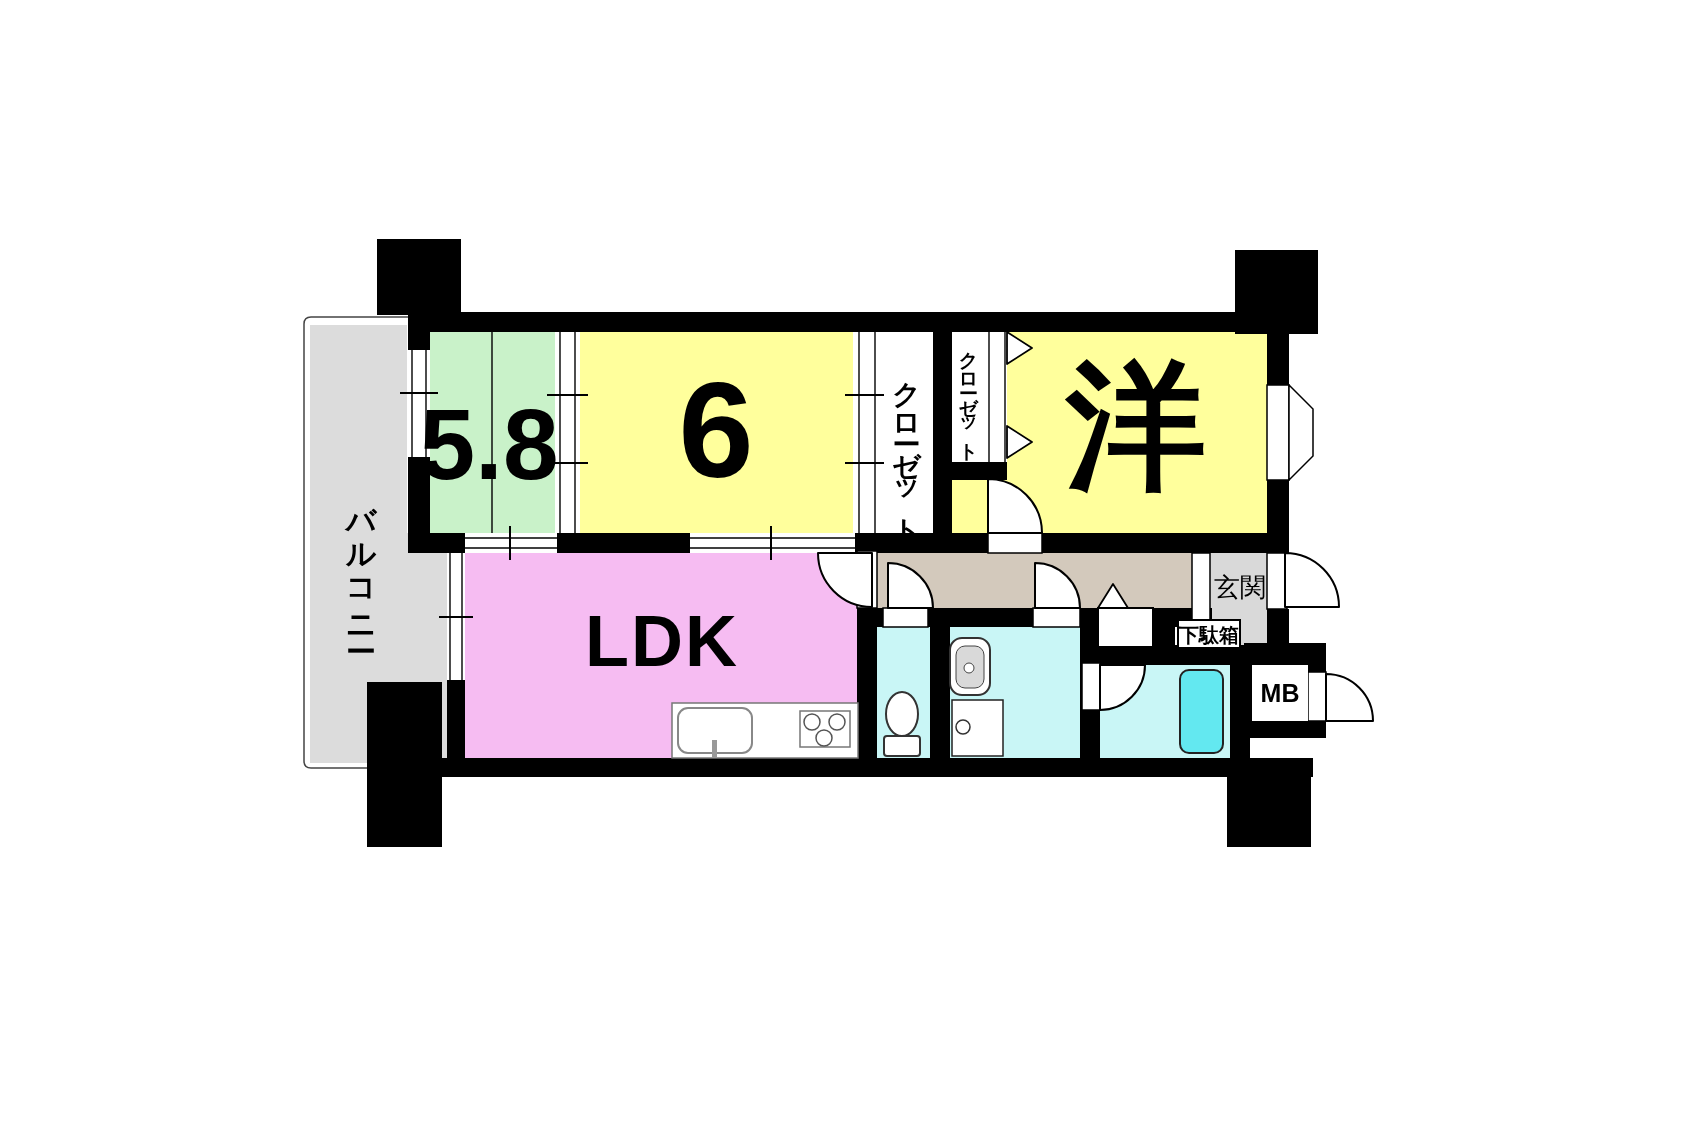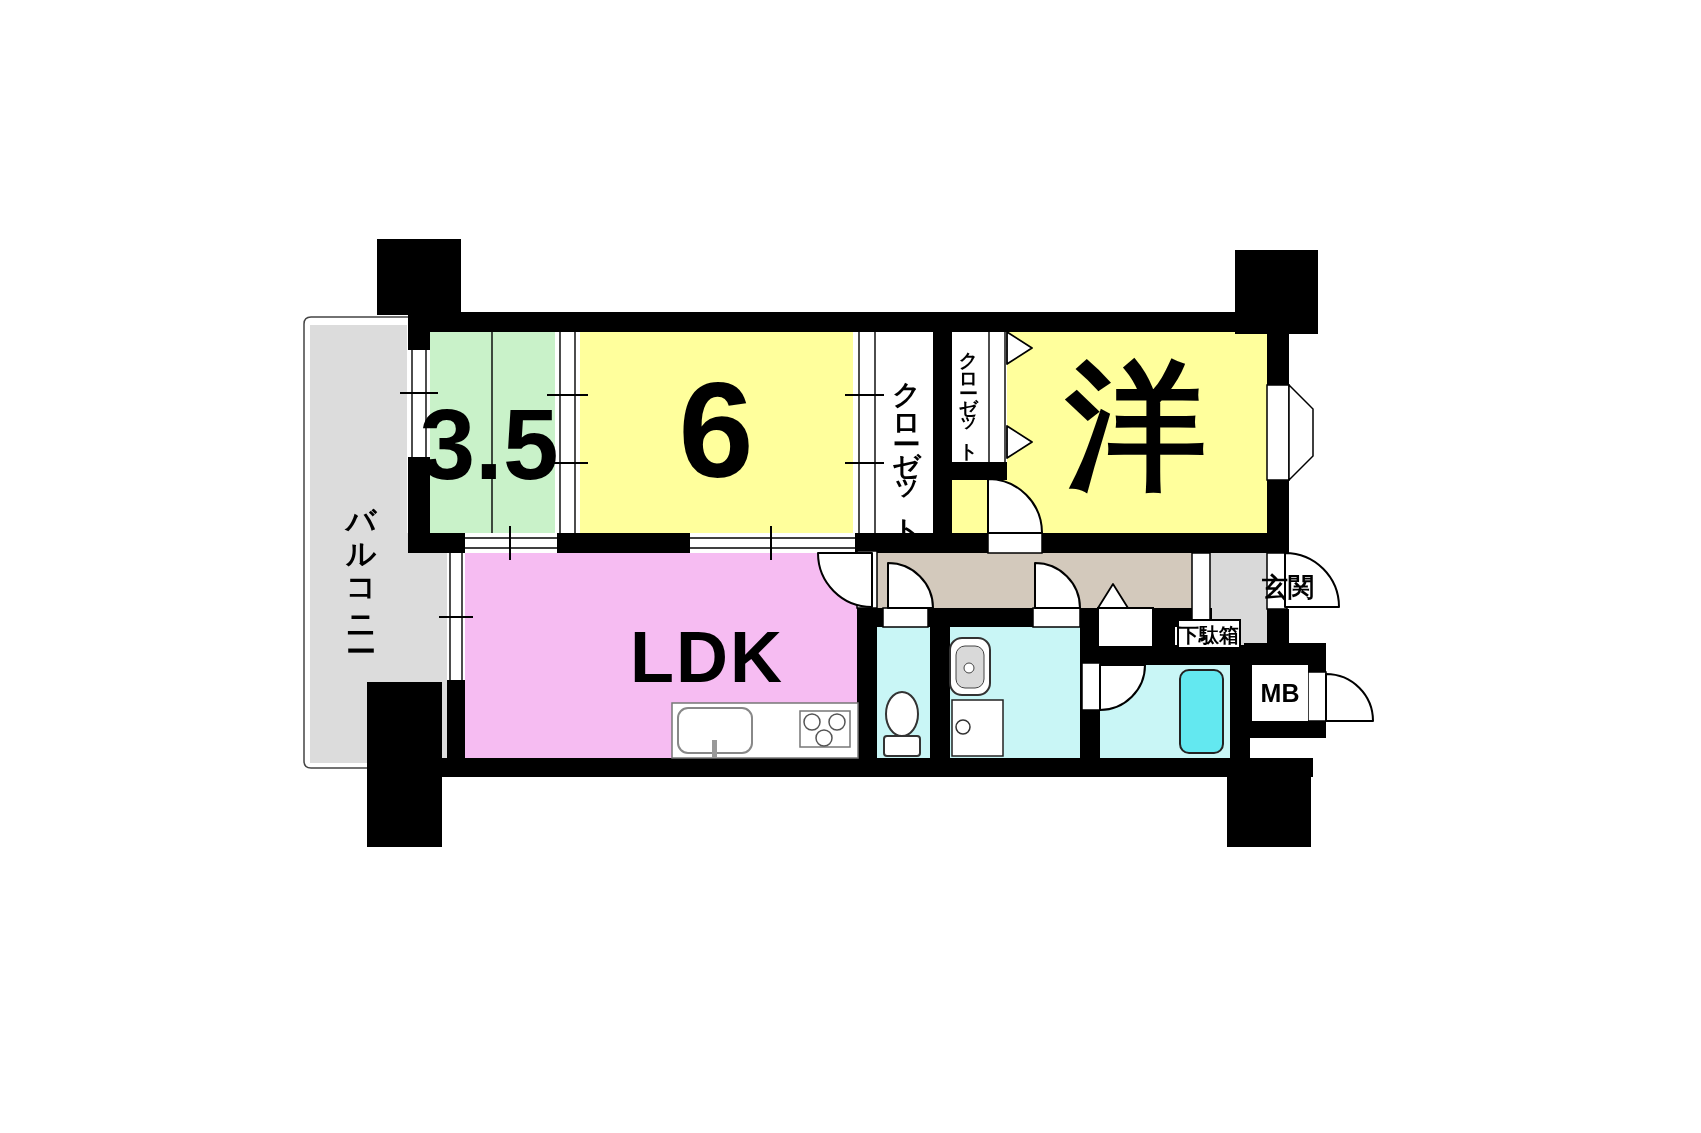--- a/index.html
+++ b/index.html
@@ -141,23 +141,23 @@
     <rect x="952" y="700" width="51" height="56" fill="#fff" stroke="#222" stroke-width="1.5"></rect>
     <circle cx="963" cy="727" r="7" fill="none" stroke="#333" stroke-width="1.5"></circle>
     <rect x="1180" y="670" width="43" height="83" rx="9" stroke="#222" stroke-width="2" fill="#63e8f0"></rect>
     <rect x="1252" y="665" width="56" height="56" fill="#fff"></rect>
     <rect x="1098" y="608" width="55" height="39" fill="#fff" stroke="#000" stroke-width="2"></rect>
     <rect x="1178" y="620" width="62" height="28" fill="#fff" stroke="#000" stroke-width="2"></rect>
   </g>
 </svg>
 
   <div class="lbl vert" style="left:361px;top:562px;font-size:30px;">バルコニー</div>
-  <div class="lbl" style="left:489px;top:444px;font-size:100px;">3.5</div>
+  <div class="lbl" style="left:489px;top:444px;font-size:100px;">5.8</div>
   <div class="lbl" style="left:716px;top:430px;font-size:135px;">6</div>
   <div class="lbl vert" style="left:906px;top:447px;font-size:28px;letter-spacing:2px;">クローゼット</div>
   <div class="lbl vert" style="left:969px;top:395px;font-size:19px;letter-spacing:1px;">クローゼット</div>
   <div class="lbl" style="left:1136px;top:426px;font-size:140px;">洋</div>
-  <div class="lbl" style="left:662px;top:657px;font-size:72px;font-weight:600;letter-spacing:2px;margin-left:45px;">LDK</div>
-  <div class="lbl" style="left:1240px;top:587px;font-size:26px;font-weight:700;margin-left:48px;">玄関</div>
+  <div class="lbl" style="left:662px;top:641px;font-size:72px;font-weight:600;letter-spacing:2px;">LDK</div>
+  <div class="lbl" style="left:1240px;top:587px;font-size:26px;font-weight:400;">玄関</div>
   <div class="lbl" style="left:1126px;top:658px;font-size:16px;font-weight:600;font-style:italic;">物入</div>
   <div class="lbl" style="left:1209px;top:635px;font-size:20px;font-weight:600;text-align:right;">下駄箱</div>
   <div class="lbl" style="left:1280px;top:693px;font-size:25px;font-weight:700;">MB</div>
 </div>
 
 </body></html>

